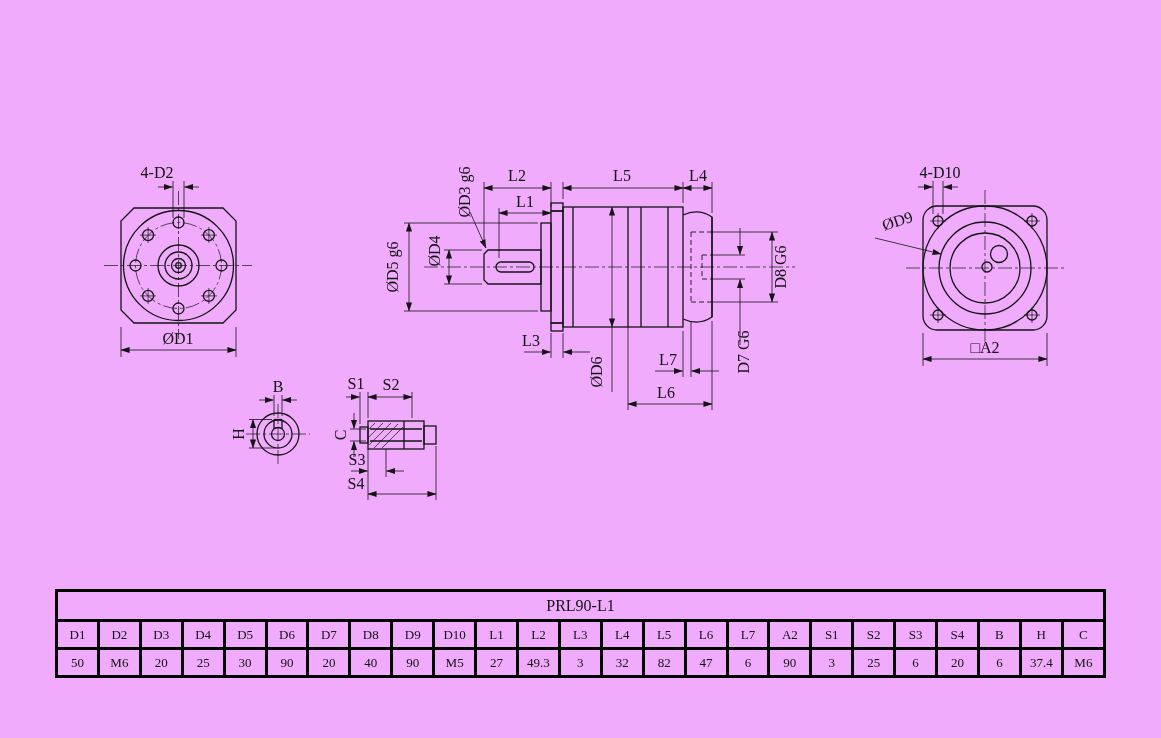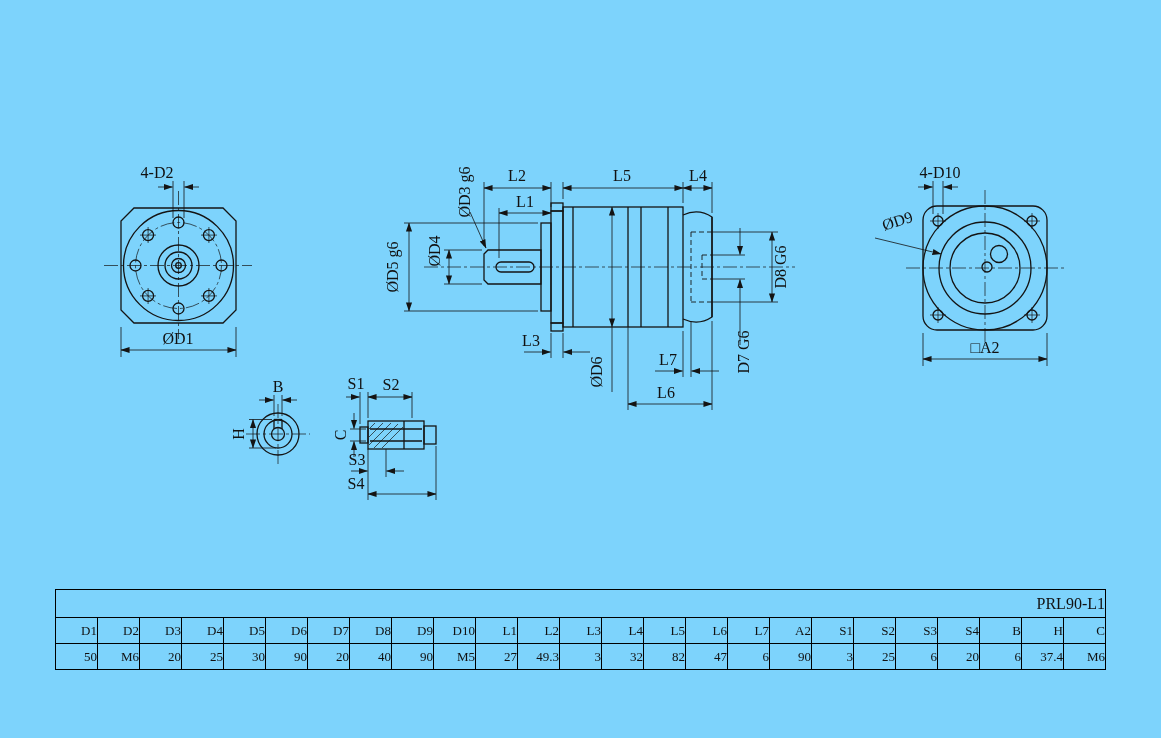--- a/index.html
+++ b/index.html
@@ -1,27 +1,27 @@
 <!DOCTYPE html>
 <html><head>
 <meta charset="utf-8">
 <style>
   html,body{margin:0;padding:0;background:#ffffff;}
-  .page{position:relative;width:1161px;height:738px;background:#7dd3fc;overflow:hidden;
+  .page{position:relative;width:1161px;height:738px;background:#f0abfc;overflow:hidden;
         font-family:"Liberation Serif","DejaVu Serif",serif;}
   svg{position:absolute;top:0;left:0;}
   .obj{fill:none;stroke:#141414;stroke-width:1.3;}
   .thin{fill:none;stroke:#141414;stroke-width:0.7;}
   .cl{fill:none;stroke:#141414;stroke-width:0.7;stroke-dasharray:14 3 3 3;}
   .hid{fill:none;stroke:#141414;stroke-width:0.9;stroke-dasharray:5 3;}
   .dim{fill:none;stroke:#141414;stroke-width:0.8;}
   svg text{fill:#111;font-family:"Liberation Serif","DejaVu Serif",serif;font-size:16px;}
   .table-wrap{position:absolute;left:55px;top:589px;width:1051px;}
   table{border-collapse:collapse;table-layout:fixed;width:100%;}
-  td{border:1px solid #000000;text-align:right;vertical-align:middle;height:25px;padding:0;
+  td{border:3px solid #000000;text-align:center;vertical-align:middle;height:25px;padding:0;
      font-size:13px;font-family:"Liberation Serif","DejaVu Serif",serif;color:#111;}
   td.title{font-size:16px;height:27px;}
 </style>
 </head>
 <body>
 
 <div class="page">
 
 <svg width="1161" height="585" viewBox="0 0 1161 585">
   <defs>

